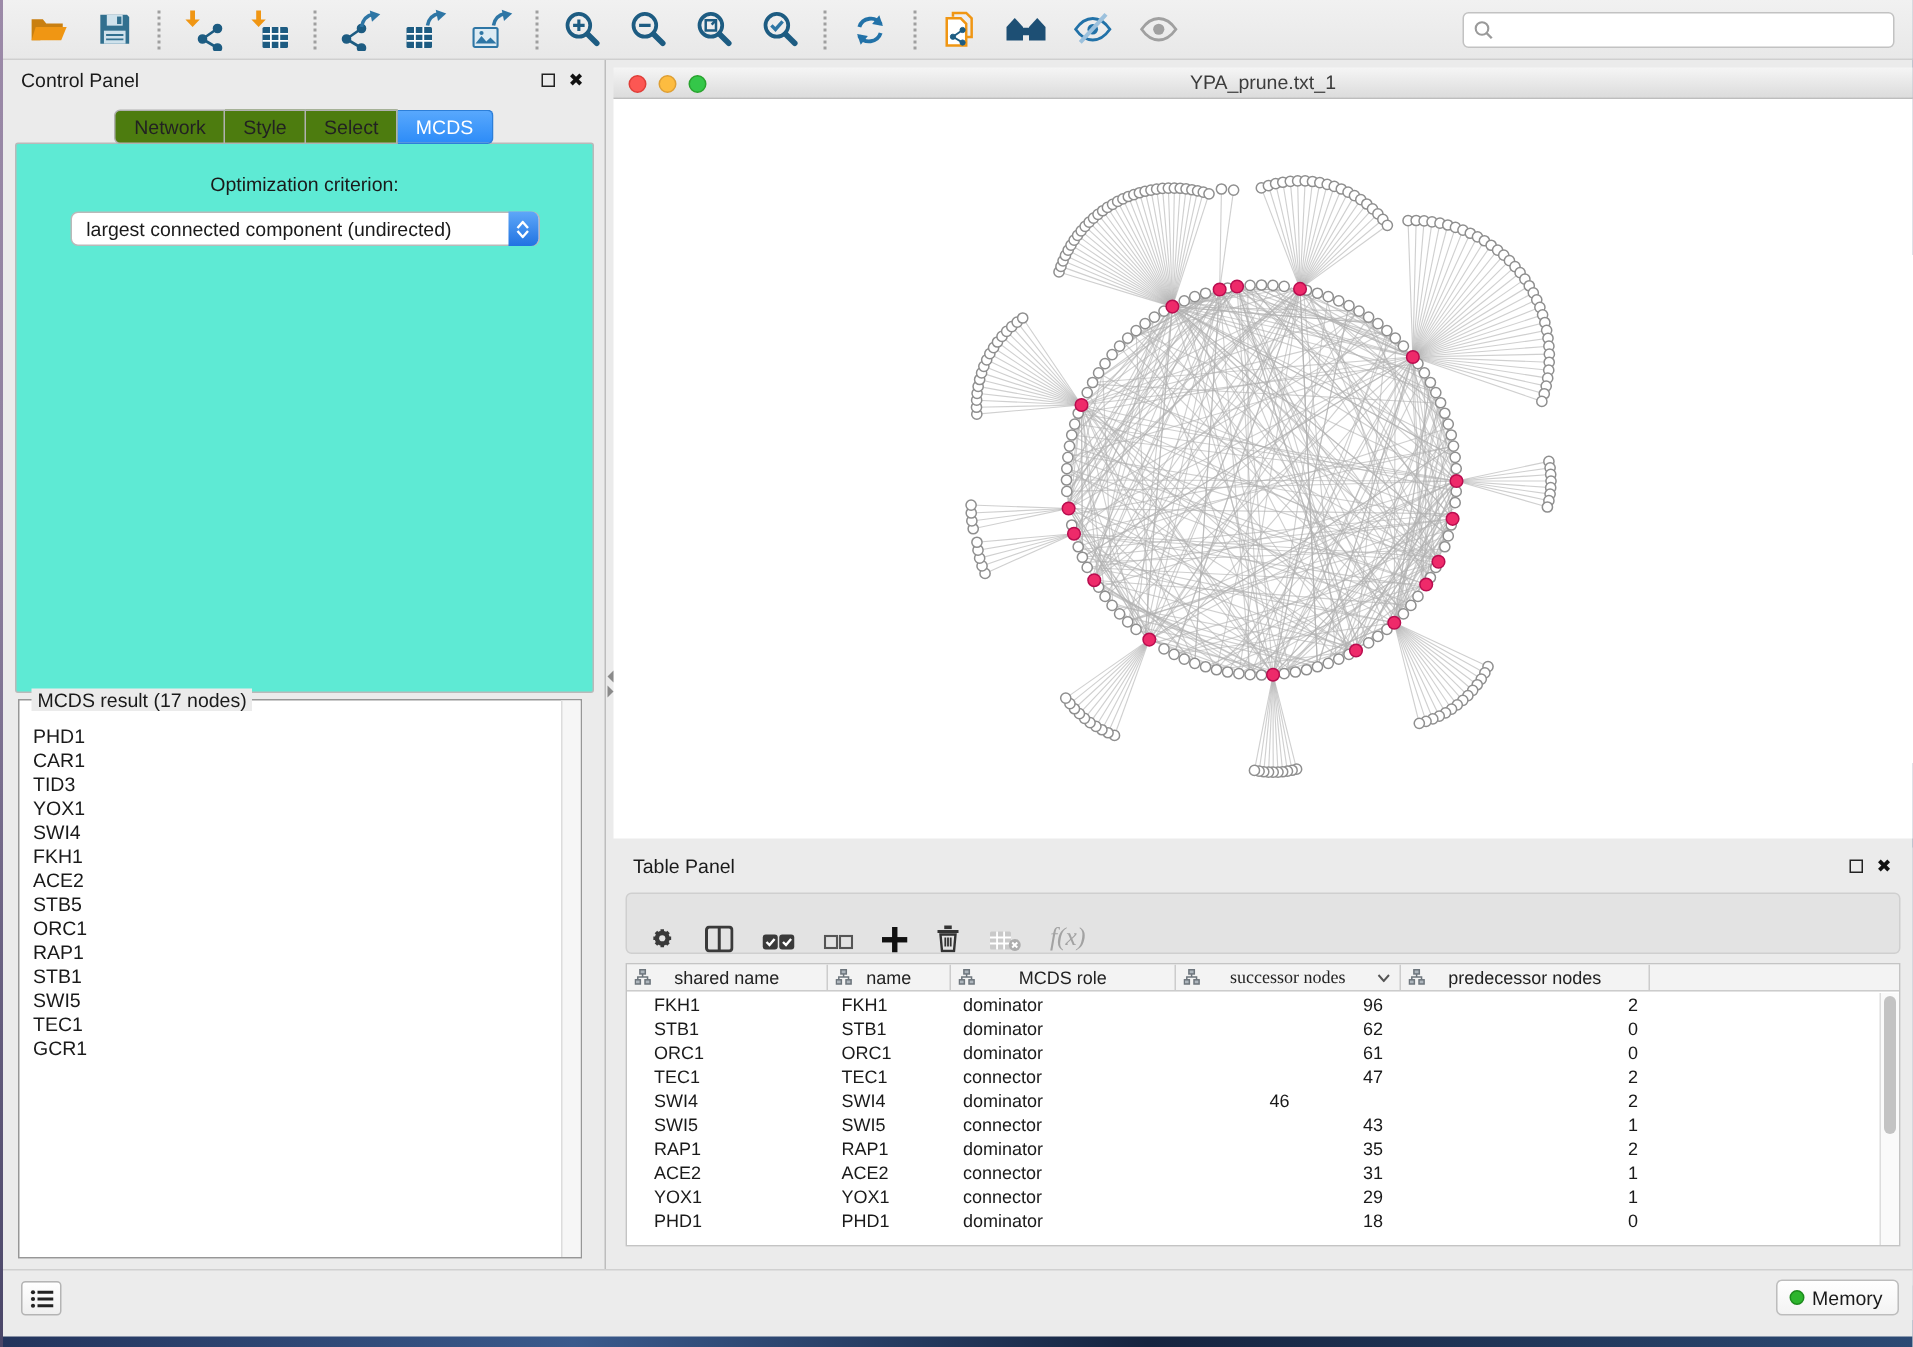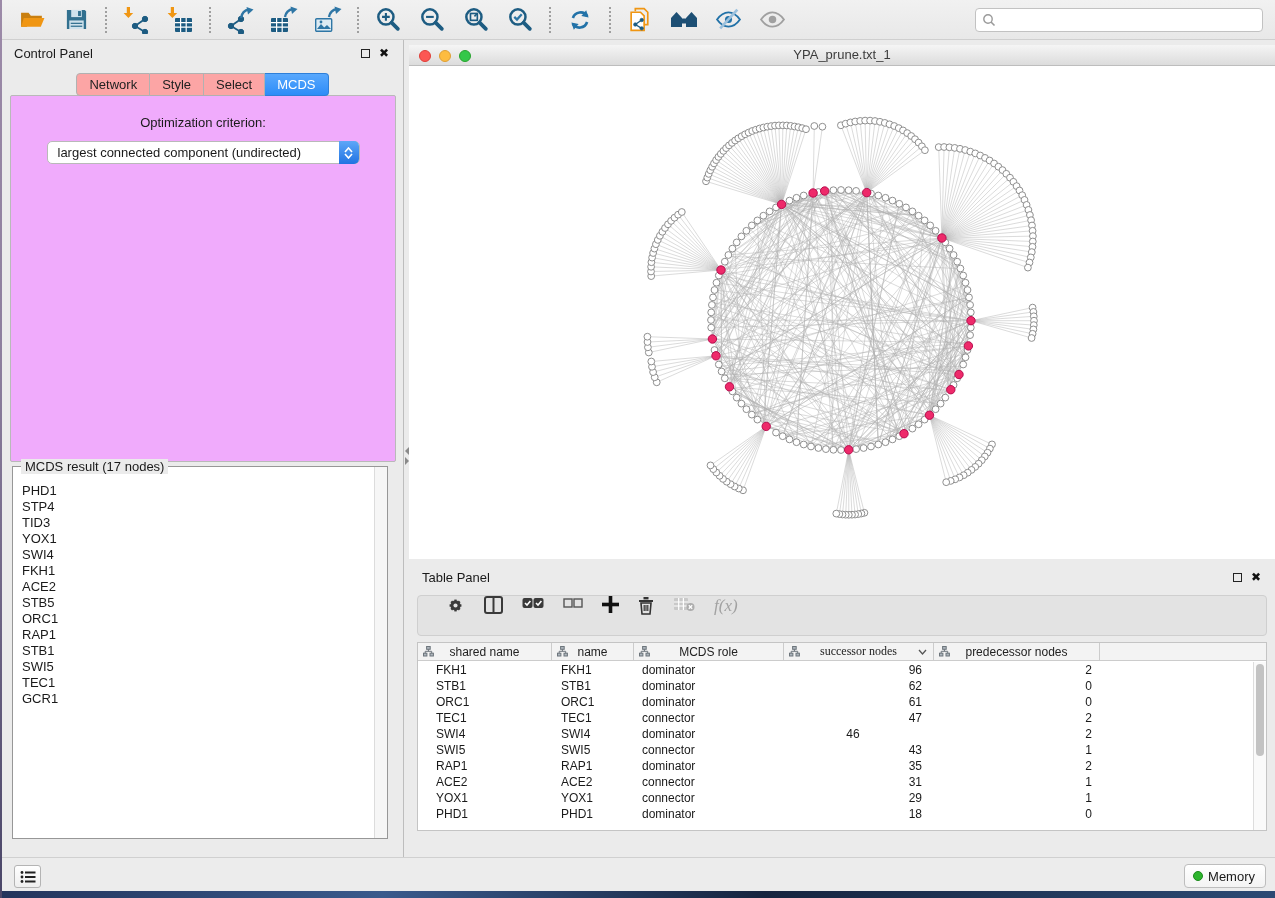--- a/index.html
+++ b/index.html
@@ -14,25 +14,25 @@
 #searchbox{position:absolute;right:12px;top:8px;width:288px;height:24px;background:#fff;border:1px solid #c2c2c2;border-radius:4px;display:flex;align-items:center;padding-left:6px}
 #searchbox input{border:none;outline:none;flex:1;font:13px "Liberation Sans",sans-serif;background:transparent;height:20px}
 
 #control-panel{position:absolute;left:0;top:40px;width:402px;bottom:34px;background:#ebebeb;border-right:1px solid #bdbdbd}
 #cp-header{height:26px;display:flex;align-items:center;padding:0 14px 0 12px;font-size:13px}
 .win-icons{margin-left:auto;display:flex;align-items:center;gap:9px}
 .ico-restore{width:9px;height:9px;border:1.5px solid #222;display:inline-block}
 .ico-close{font-size:12px;font-weight:bold;color:#111;line-height:1}
 .tabrow{display:flex;justify-content:center;position:relative;z-index:2}
 #cp-tabs{position:absolute;left:0;right:0;top:33px}
-.tab{height:23px;line-height:21px;padding:0 12px;background:#fca5a5;border:1px solid #b1b1b1;border-left:none;font-size:13px;color:#222}
+.tab{height:23px;line-height:21px;padding:0 12px;background:#4d7c0f;border:1px solid #b1b1b1;border-left:none;font-size:13px;color:#222}
 .tab:first-child{border-left:1px solid #b1b1b1;border-radius:4px 0 0 4px}
 .tab:last-child{border-radius:0 4px 4px 0}
 .tab.active{background:linear-gradient(#58a8fd,#2d8cf8);color:#fff;border-color:#2d7fd9}
-#cp-body{position:absolute;left:8px;width:386px;top:55px;height:367px;background:#f0abfc;border:1px solid #b9b9b9;border-radius:2px}
+#cp-body{position:absolute;left:8px;width:386px;top:55px;height:367px;background:#5eead4;border:1px solid #b9b9b9;border-radius:2px}
 #opt-label{text-align:center;margin-top:19px;font-size:13px}
 #opt-select{margin:11px auto 0;width:313px;height:23px;background:#fff;border:1px solid #b9b9b9;border-radius:5px;display:flex;align-items:center;position:relative;font-size:13px}
 #opt-select .val{padding-left:10px}
 #opt-stepper{position:absolute;right:0;top:-1px;width:20px;height:23px;background:linear-gradient(#5ea7f8,#2173e2);border-radius:0 5px 5px 0;display:flex;flex-direction:column;align-items:center;justify-content:center}
 #opt-stepper svg{display:block}
 #cp-buttons{display:flex;justify-content:center;gap:12px;margin-top:9px}
 .btn{height:22px;padding:0 14px;background:linear-gradient(#ffffff,#f0f0f0);border:1px solid #b4b4b4;border-radius:5px;font-size:13px;font-family:inherit;color:#111}
 .btn.focused{box-shadow:0 0 0 3px rgba(125,175,250,.55);border-color:#7fb0ef}
 #result-box{position:absolute;left:10px;width:376px;top:426px;bottom:18px;border:1px solid #979797;background:#fff}
 #result-legend{position:absolute;top:-8px;left:8px;background:#ebebeb;padding:0 4px;font-size:13px}
@@ -42,36 +42,36 @@
 #net-window{position:absolute;left:407px;top:45px;width:866px;height:515px}
 #net-titlebar{height:21px;background:linear-gradient(#f5f5f5,#dcdcdc);border-bottom:1px solid #bdbdbd;position:relative}
 .traffic{position:absolute;top:4.5px;width:12px;height:12px;border-radius:50%}
 #net-title{text-align:center;font-size:13px;line-height:20px;color:#3c3c3c}
 #net-canvas{height:493px;background:#fff;position:relative}
 #split-nub{position:absolute;left:-5px;top:400px;width:5px;height:22px;display:flex;flex-direction:column;align-items:center;justify-content:center;gap:2px}
 #split-nub span{width:0;height:0;border-style:solid}
 
 #table-panel{position:absolute;left:407px;top:565px;width:866px;height:292px;background:#ebebeb}
 #tp-header{height:22px;display:flex;align-items:center;padding:2px 14px 0 13px;font-size:13px}
-#tp-toolbar{margin:8px 8px 0;height:41px;background:#e3e3e3;border:1px solid #cfcfcf;border-radius:4px;display:flex;align-items:flex-start;padding-left:28px;gap:19px}
+#tp-toolbar{margin:8px 8px 0;height:41px;background:#e3e3e3;border:1px solid #cfcfcf;border-radius:4px;display:flex;align-items:flex-end;padding-left:14px;gap:19px}
 .tpico{display:flex;align-items:center;justify-content:center}
 #tp-table{margin:6px 8px 0;height:189px;background:#fff;border:1px solid #c4c4c4;position:relative;overflow:hidden}
 #thead{display:flex;height:18px;background:#f3f3f3;border-bottom:1px solid #ccc}
 .th{position:relative;border-right:1px solid #ccc;font-size:12px;display:flex;align-items:center;justify-content:center;color:#222}
 .th .treeico{position:absolute;left:5px;top:3px}
 .th .sortchev{position:absolute;right:6px;top:6px}
 .th.filler{border-right:none;flex:1}
 #tbody{position:absolute;left:0;top:19px;right:13px;bottom:0}
 .row{display:flex;height:16px;align-items:center;font-size:12px}
 .cell{overflow:hidden;white-space:nowrap}
 #tp-vscroll{position:absolute;right:0;top:19px;bottom:0;width:13px;background:#fafafa;border-left:1px solid #ddd}
 #tp-vthumb{position:absolute;left:2px;right:2px;top:2px;height:92px;background:#c3c3c3;border-radius:5px}
 #tp-tabs{display:flex;justify-content:center;margin-top:3px}
 
-#status-bar{position:absolute;left:0;right:0;bottom:0;height:34px;background:#ececec;border-top:1px solid #d0d0d0}
+#status-bar{position:absolute;left:0;right:0;bottom:11px;height:34px;background:#ececec;border-top:1px solid #d0d0d0}
 #list-btn{position:absolute;left:12px;top:7px;width:27px;height:23px;background:linear-gradient(#fff,#efefef);border:1px solid #b4b4b4;border-radius:3px;display:flex;align-items:center;justify-content:center}
 #memory-btn{position:absolute;right:9px;top:6px;height:24px;padding:0 10px 0 8px;background:linear-gradient(#fff,#f3f3f3);border:1px solid #bdbdbd;border-radius:4px;display:flex;align-items:center;gap:5px;font-size:13px}
 #memory-dot{width:10px;height:10px;border-radius:50%;background:#2db52d;border:1px solid #1c8a1c}
 </style>
 </head>
 <body>
 
 <div id="desk-left"></div>
 <div id="app">
 
@@ -255,21 +255,21 @@
           <svg width="9" height="6" viewBox="0 0 9 6">
               <path d="M1 1l3.5 4L8 1" fill="none" stroke="#fff" stroke-width="1.6"></path>
             </svg>
         </span>
       </div>
     </div>
     <div id="result-box">
       <div id="result-legend">MCDS result (17 nodes)</div>
       <div id="result-list">
           <div>PHD1</div>
-          <div>STP4</div>
+          <div>CAR1</div>
           <div>TID3</div>
           <div>YOX1</div>
           <div>SWI4</div>
           <div>FKH1</div>
           <div>ACE2</div>
           <div>STB5</div>
           <div>ORC1</div>
           <div>RAP1</div>
           <div>STB1</div>
           <div>SWI5</div>

